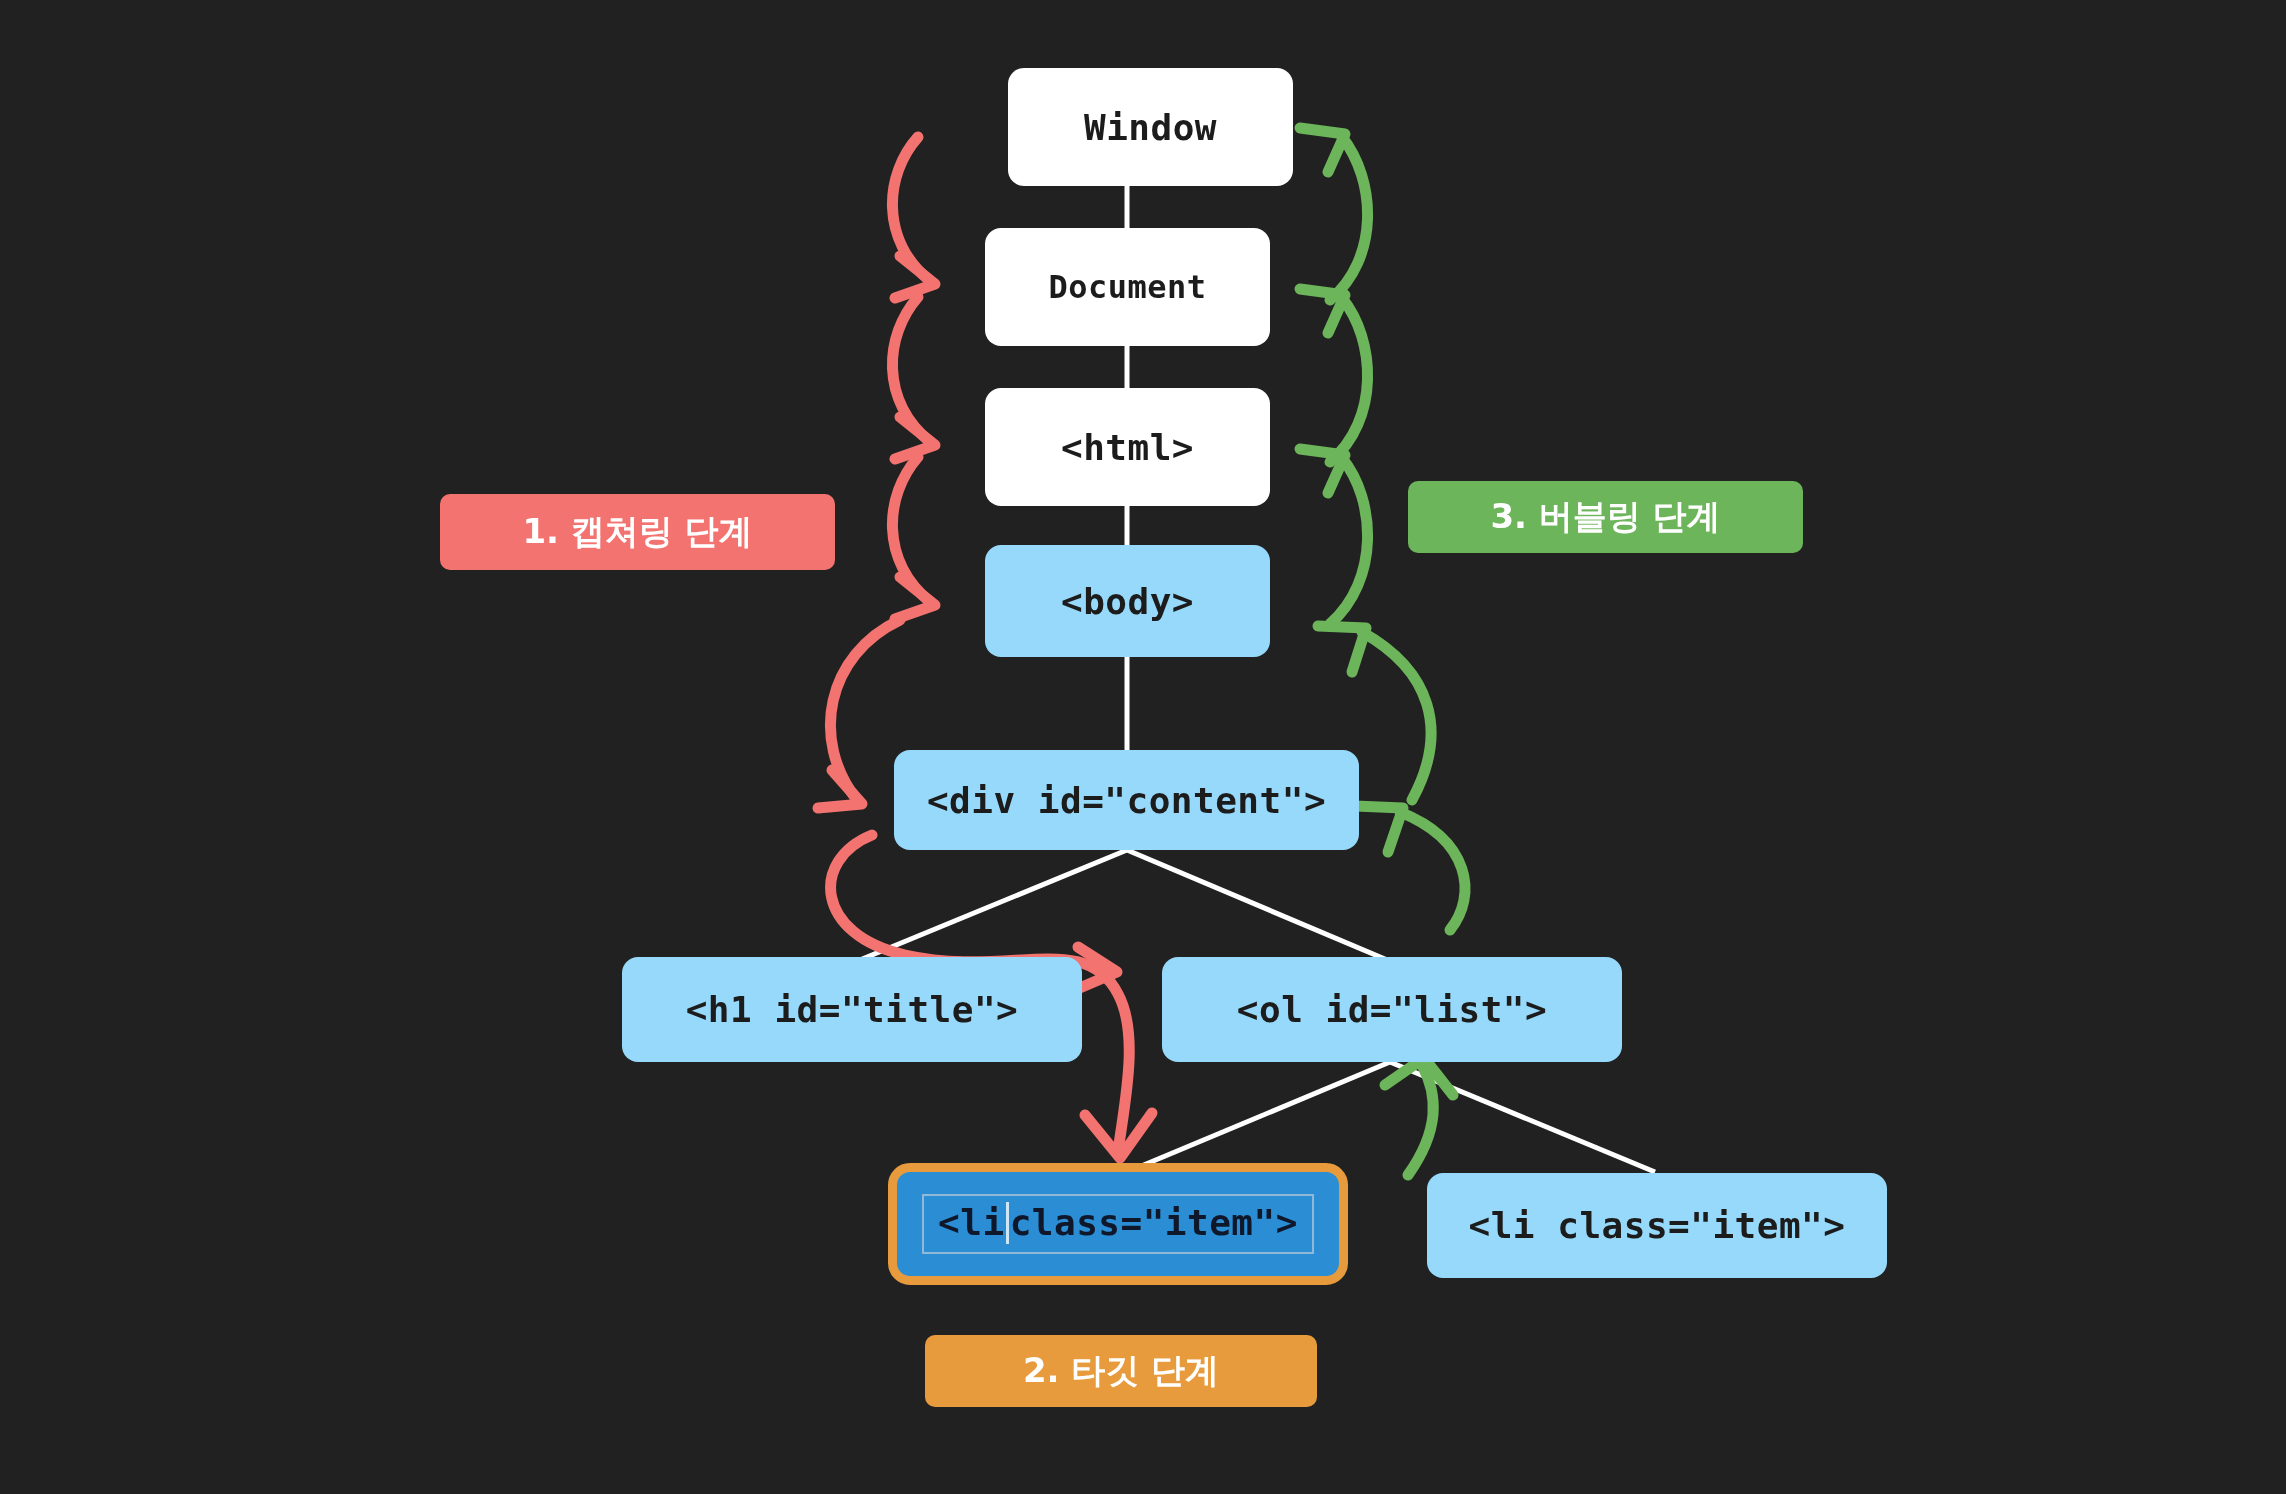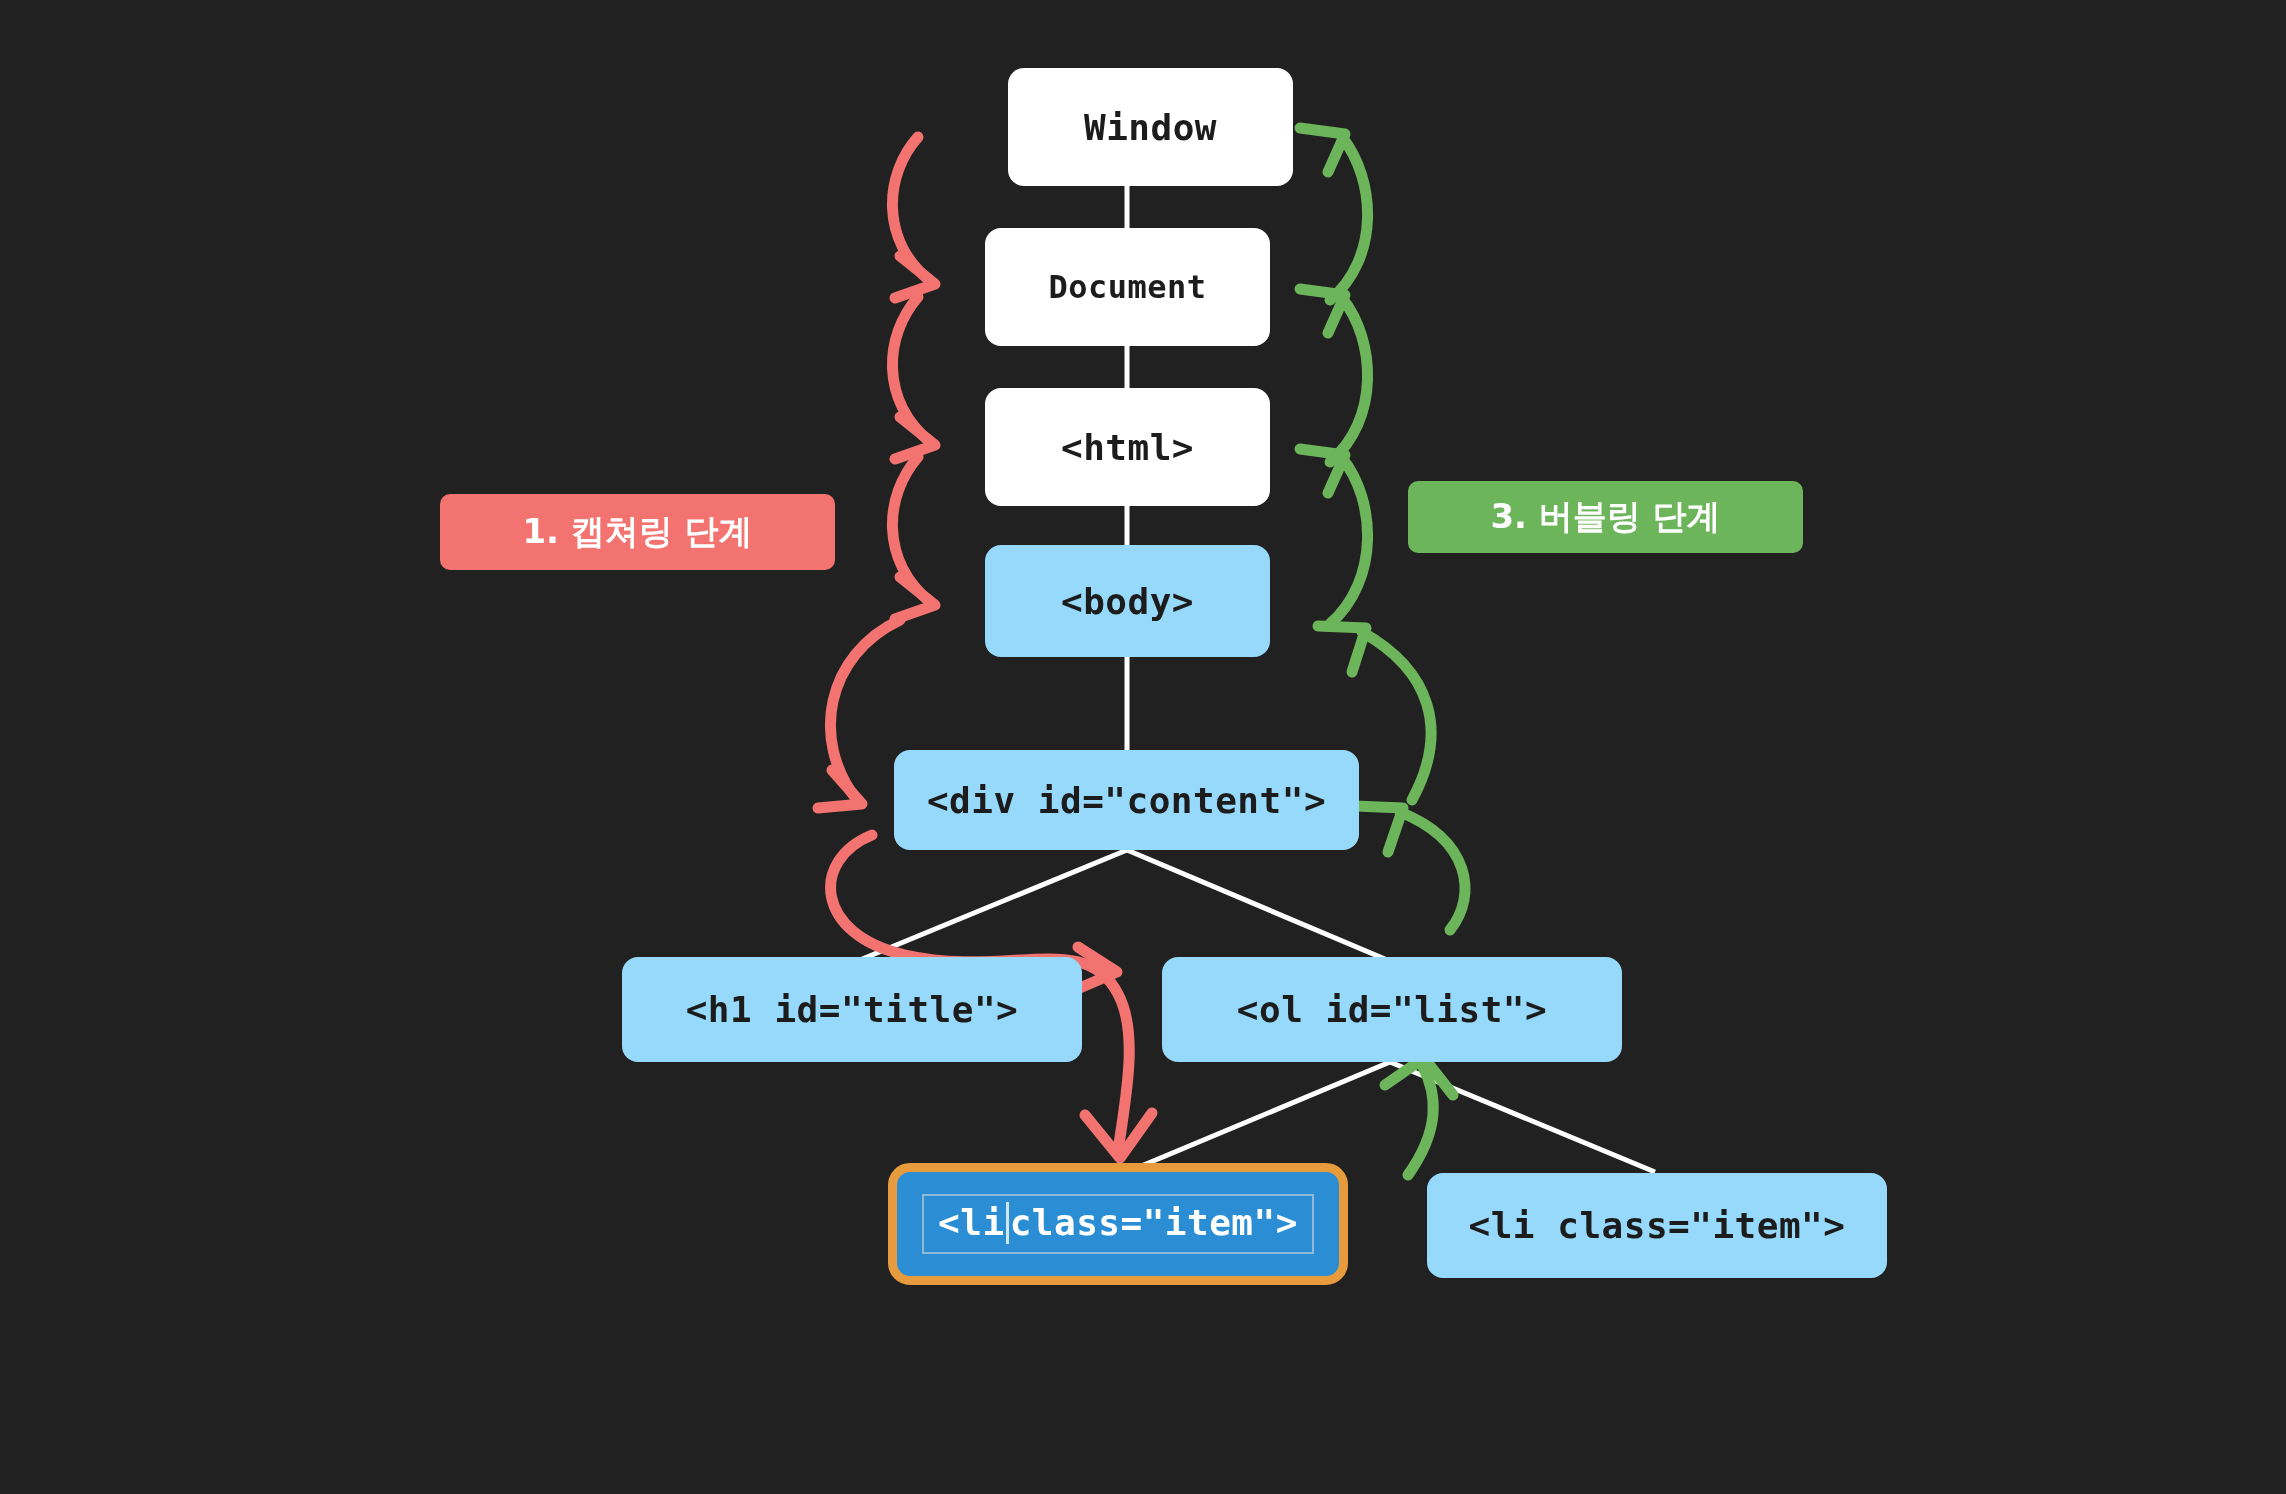--- a/index.html
+++ b/index.html
@@ -40,21 +40,21 @@
   .node-white {
     background: #ffffff;
     color: #1c1c1c;
   }
   .node-blue {
     background: #97d9fa;
     color: #1c1c1c;
   }
   .node-target {
     background: #2b8ed4;
-    color: #ffffff;
+    color: #0f172a;
     border: 9px solid #e89b3c;
     border-radius: 22px;
     padding: 0;
   }
   .node-target .inner-frame {
     border: 2px solid #8fb9d6;
     padding: 6px 14px 8px 14px;
     display: flex;
     align-items: center;
     line-height: 1;
@@ -185,14 +185,17 @@
   </div>
 
   <div class="phase-label phase-capturing" style="left:440px; top:494px; width:395px; height:76px; font-size:34px;">
     <span>1. 캡쳐링 단계</span>
   </div>
 
   <div class="phase-label phase-bubbling" style="left:1408px; top:481px; width:395px; height:72px; font-size:34px;">
     <span>3. 버블링 단계</span>
   </div>
 
+  <div class="phase-label phase-target" style="left:925px; top:1335px; width:392px; height:72px; font-size:34px;">
+    <span>2. 타깃 단계</span>
+  </div>
 
 </div>
 
 </body></html>

